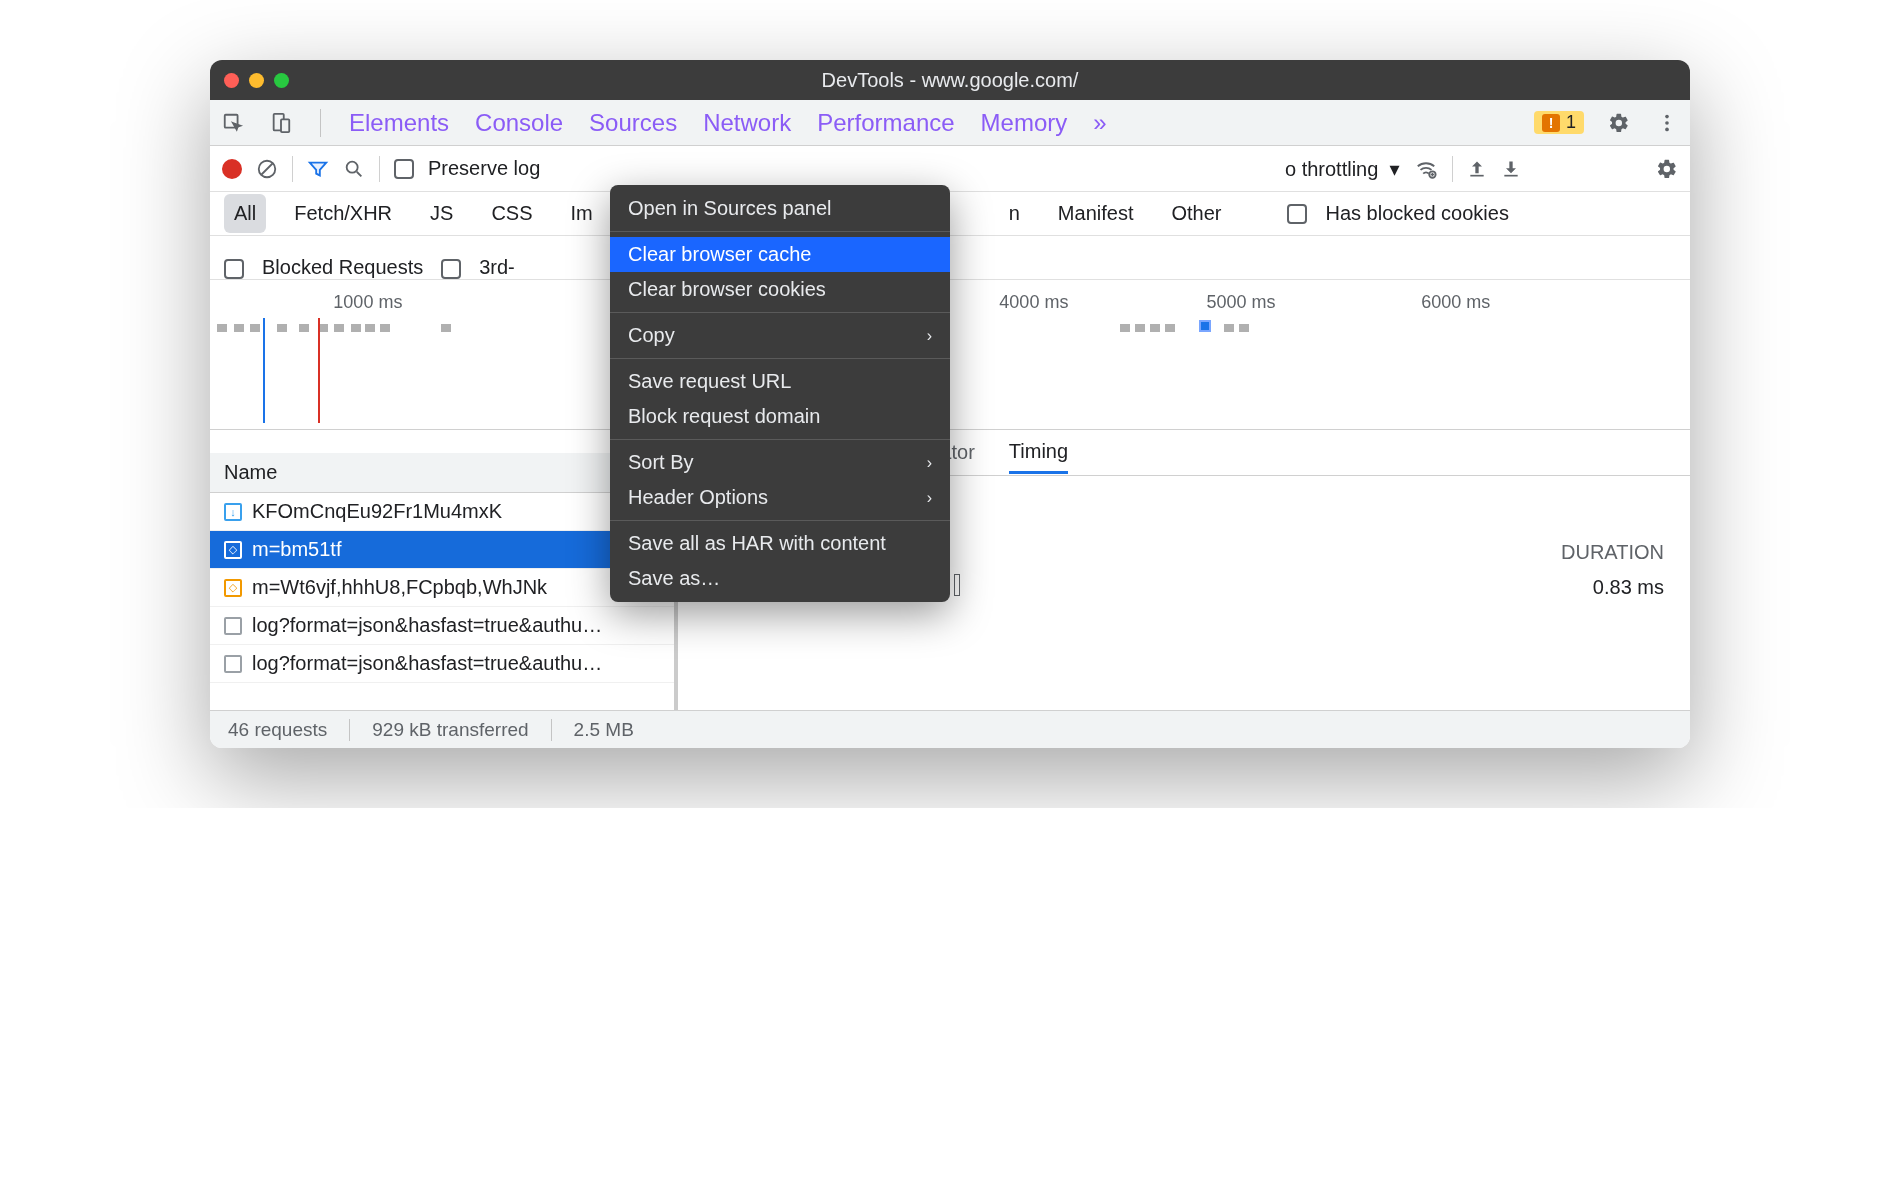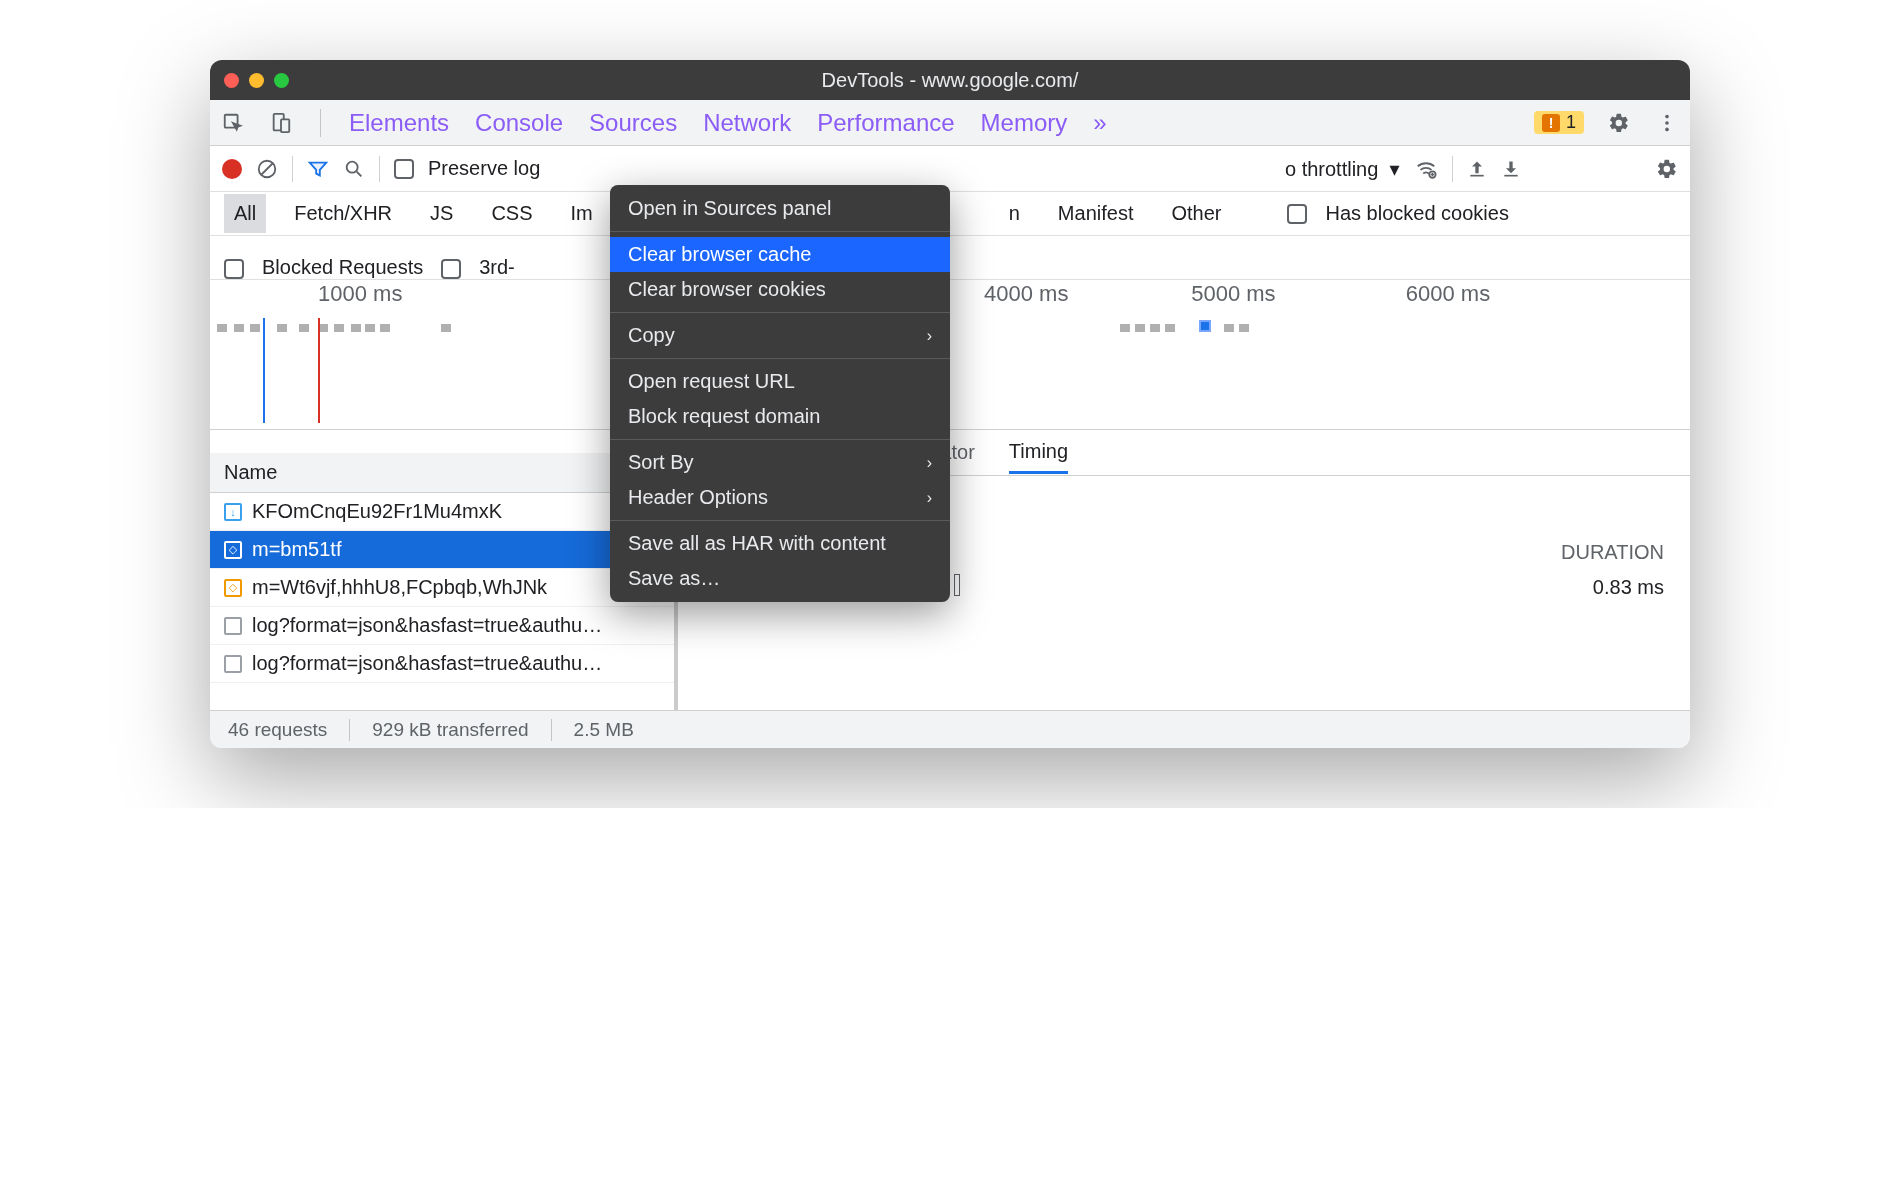--- a/index.html
+++ b/index.html
@@ -29,27 +29,27 @@
 .toolbar .sep { width: 1px; height: 26px; background: #d0d0d0; }
 .rec-dot { width: 20px; height: 20px; border-radius: 50%; background: #d93025; }
 .toolbar svg, .tabs svg { display: block; }
 .toolbar .txt { font-size: 20px; color: #202124; }
 .checkbox { width: 20px; height: 20px; border: 2px solid #5f6368; border-radius: 4px; display: inline-block; }
 
 
 .filter-row1 { display: flex; align-items: center; height: 44px; padding: 0 14px; border-bottom: 1px solid #e0e0e0; gap: 18px; }
 .filter-row1 .filter-label { color: #9aa0a6; font-size: 20px; }
 .filter-row2 { display: flex; align-items: center; height: 44px; padding: 0 14px; gap: 18px; border-bottom: 1px solid #e0e0e0; }
-.chip { padding: 8px 10px; border-radius: 0; font-size: 20px; }
+.chip { padding: 8px 10px; border-radius: 6px; font-size: 20px; }
 .chip.active { background: #dadce0; }
 .filter-row3 { display: flex; align-items: flex-end; height: 44px; padding: 0 14px; gap: 18px; border-bottom: 1px solid #e0e0e0; }
 
 
 .timeline { position: relative; height: 150px; border-bottom: 1px solid #d0d0d0; background: #fff; }
-.tick { position: absolute; top: 1px; font-size: 22px; color: #5f6368; transform: translateX(-100%); }
+.tick { position: absolute; top: 12px; font-size: 18px; color: #5f6368; transform: translateX(-100%); }
 .tl-hits { position: absolute; top: 44px; left: 0; right: 0; height: 10px; }
 .hit { position: absolute; top: 0; width: 10px; height: 8px; background: #b0b0b0; }
 .vline { position: absolute; top: 38px; bottom: 6px; width: 2px; }
 .vline.blue { background: #1a73e8; }
 .vline.red { background: #d93025; }
 .marker { position: absolute; top: 40px; width: 12px; height: 12px; background: #1a73e8; border: 2px solid #7aa6ff; }
 
 
 .main { display: flex; height: 280px; }
 .left { width: 468px; border-right: 4px solid #cbcbcb; display: flex; flex-direction: column; }
@@ -311,21 +311,21 @@
       <div class="mi">
         <span>Clear browser cookies</span>
       </div>
       <div class="div"></div>
       <div class="mi">
         <span>Copy</span>
         <span class="arrow">›</span>
       </div>
       <div class="div"></div>
       <div class="mi">
-        <span>Open request URL</span>
+        <span>Save request URL</span>
       </div>
       <div class="mi">
         <span>Block request domain</span>
       </div>
       <div class="div"></div>
       <div class="mi">
         <span>Sort By</span>
         <span class="arrow">›</span>
       </div>
       <div class="mi">

